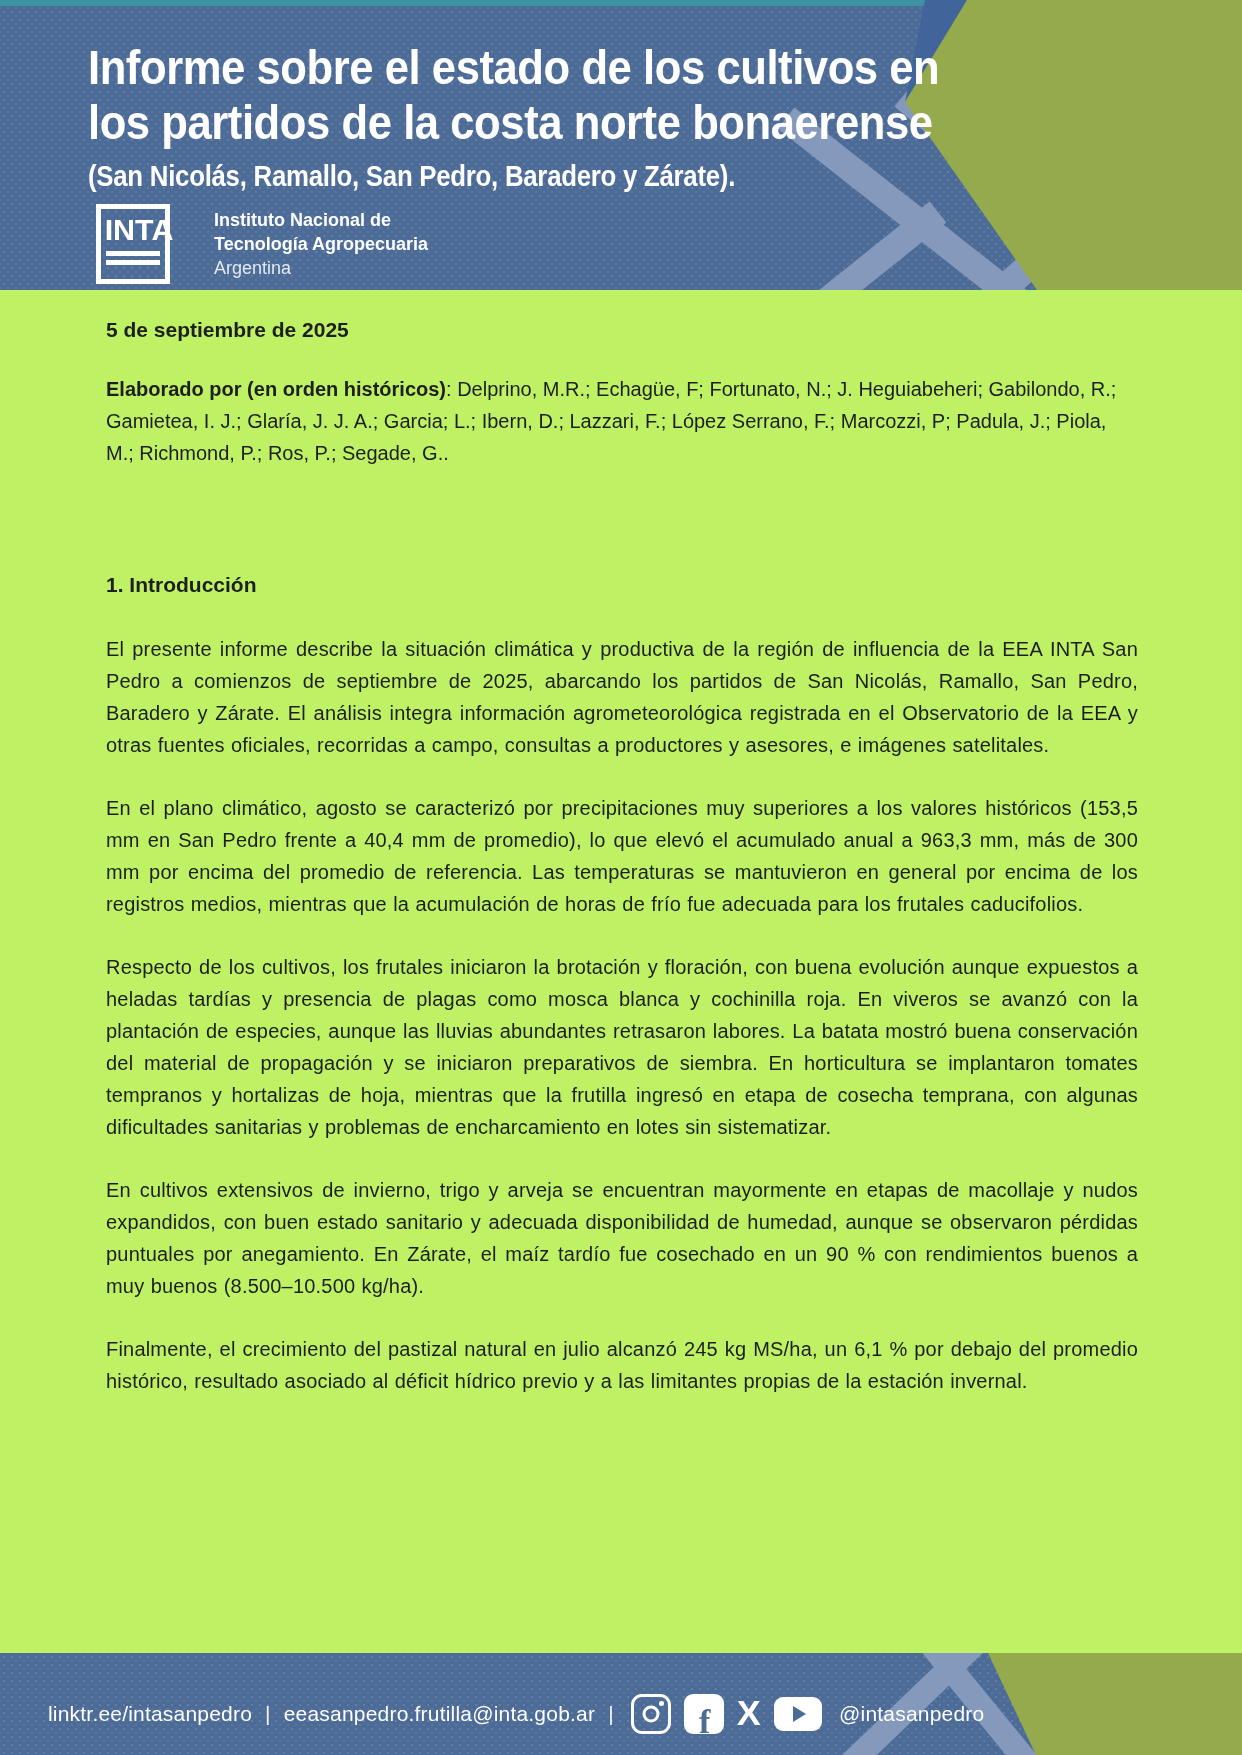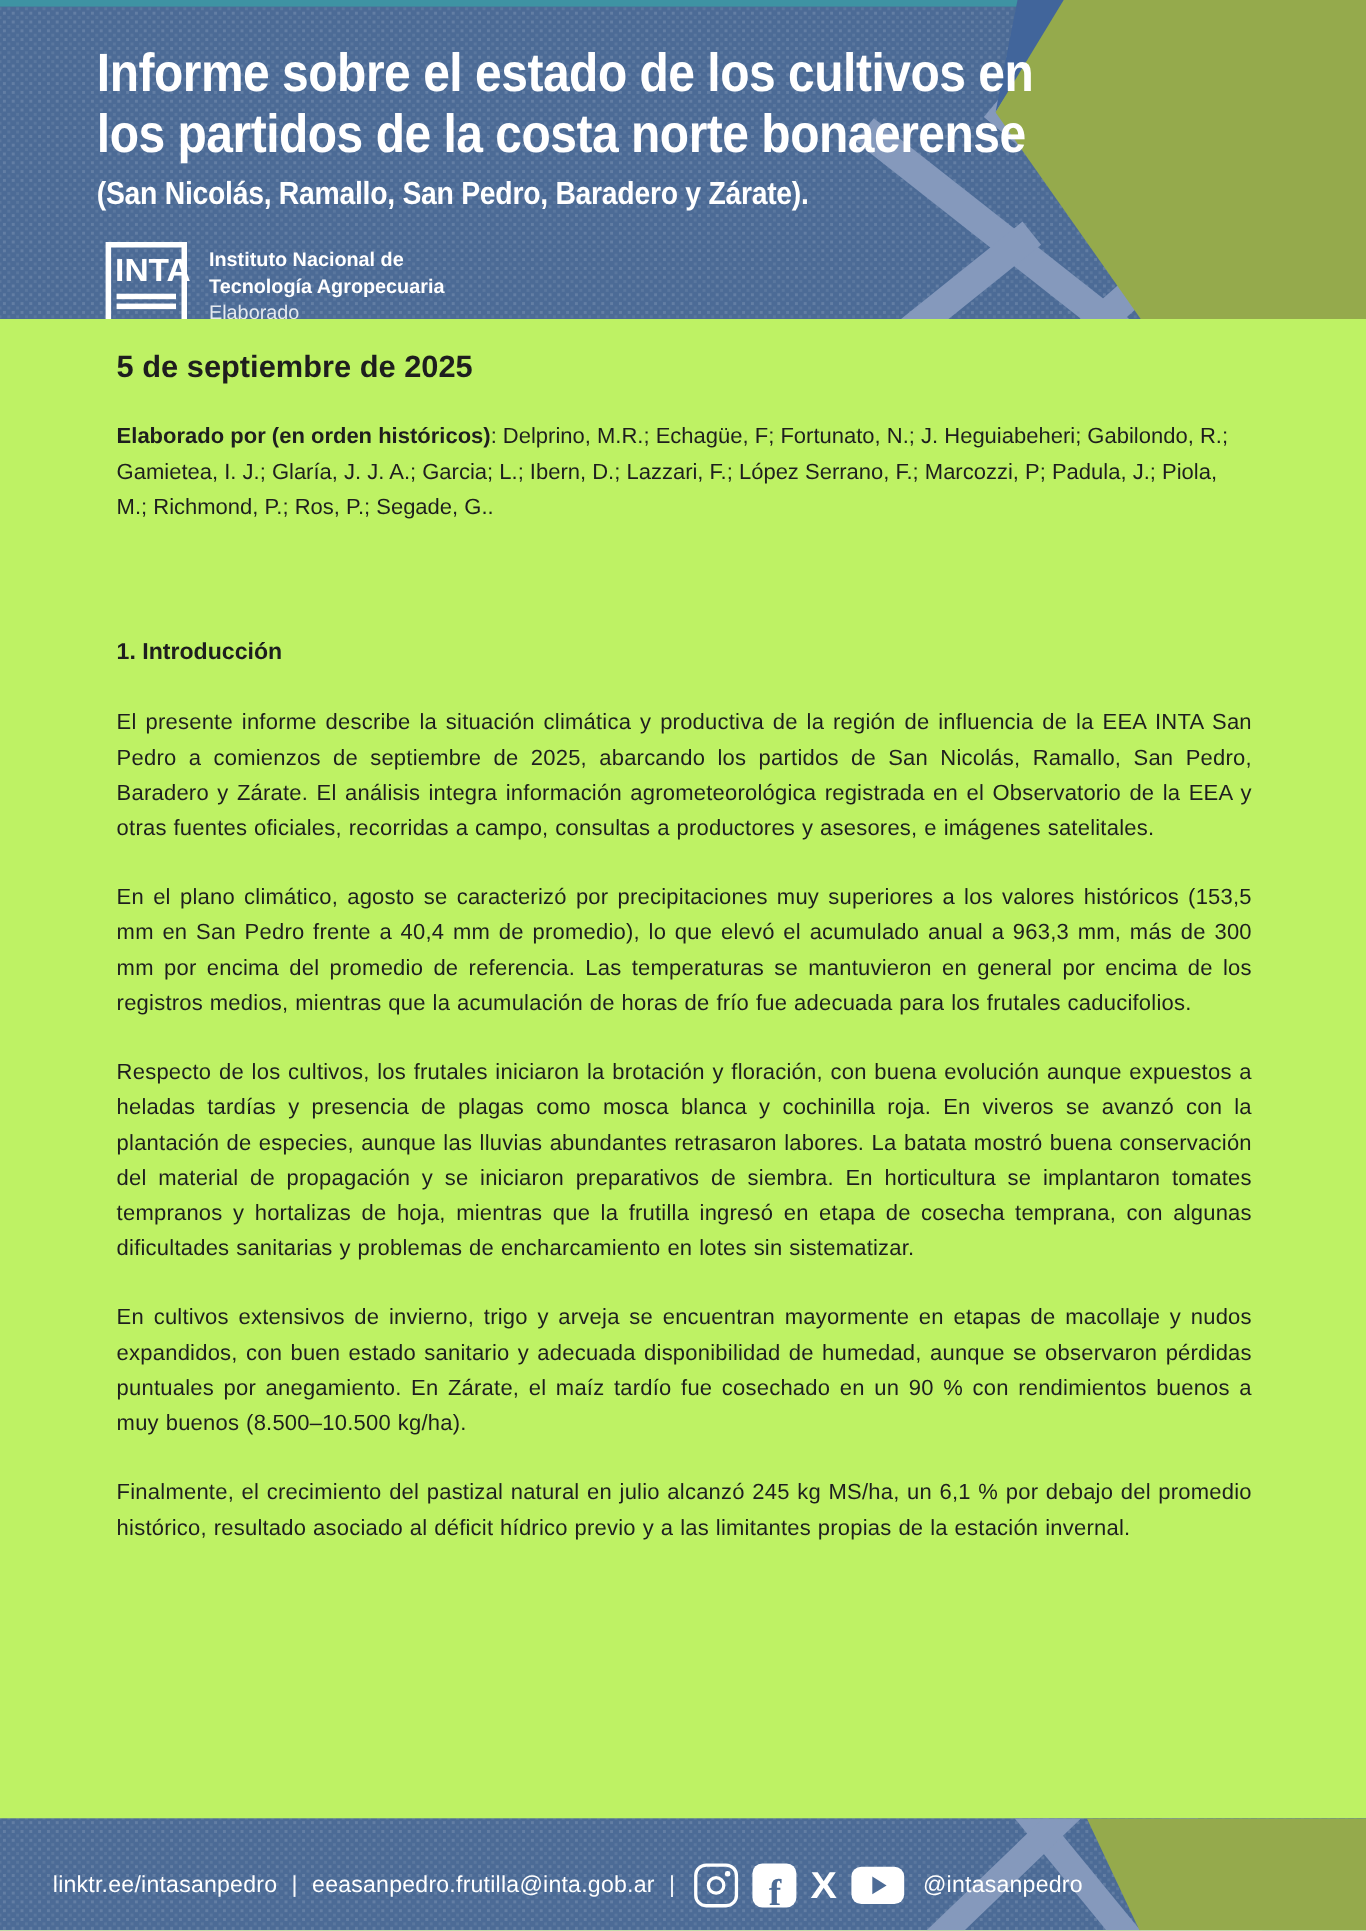--- a/index.html
+++ b/index.html
@@ -54,40 +54,40 @@
   }
   .title-line {
     font-size: 49px; font-weight: 700; line-height: 55px; letter-spacing: -0.5px;
     white-space: nowrap;
   }
   .subtitle-line {
     margin-top: 10px;
     font-size: 29px; font-weight: 700; letter-spacing: -0.3px;
     white-space: nowrap;
   }
-  .logo-row { position: absolute; left: 96px; top: 220px; z-index: 6; display: flex; }
+  .logo-row { position: absolute; left: 96px; top: 204px; z-index: 6; display: flex; gap: 24px; }
   .inta-logo {
     width: 74px; height: 80px;
     border: 5px solid #ffffff;
     display: flex; flex-direction: column; justify-content: flex-start;
     padding: 4px 5px;
   }
   .inta-logo .inta-word {
     color: #fff; font-weight: 700; font-size: 29px; letter-spacing: 0;
     text-align: center; line-height: 34px;
     transform: scaleX(1.05); transform-origin: center;
   }
   .inta-logo .bar { height: 5px; background: #fff; margin-top: 4px; }
   .org-block { margin-left: 20px; padding-top: 4px; color: #fff; }
   .org-line { font-size: 18px; font-weight: 700; line-height: 24px; }
   .org-line.light { font-weight: 400; opacity: 0.85; }
 
   
   .content { position: absolute; top: 290px; left: 106px; width: 1032px; z-index: 1; }
-  .doc-date { margin-top: 28px; font-size: 28px; font-weight: 700; }
+  .doc-date { margin-top: 28px; font-size: 21px; font-weight: 700; }
   .authors { margin-top: 31px; font-size: 20px; line-height: 32px; text-align: left; }
   .authors b { font-weight: 700; }
   .section-heading { margin-top: 104px; font-size: 21px; font-weight: 700; }
   .content p.body-par {
     margin-top: 31px;
     font-size: 20px; line-height: 32px;
     text-align: justify;
     letter-spacing: 0.2px; word-spacing: 0.5px;
     color: #1e1e1e;
   }
@@ -180,21 +180,21 @@
 
     <div class="logo-row">
       <div class="inta-logo">
         <div class="inta-word">INTA</div>
         <div class="bar"></div>
         <div class="bar"></div>
       </div>
       <div class="org-block">
         <div class="org-line">Instituto Nacional de</div>
         <div class="org-line">Tecnología Agropecuaria</div>
-        <div class="org-line light">Elaborado</div>
+        <div class="org-line light">Argentina</div>
       </div>
     </div>
   </div>
 
   <div class="content">
     <div class="doc-date">5 de septiembre de 2025</div>
 
     <div class="authors"><b>Elaborado por (en orden históricos)</b><span>: Delprino, M.R.; Echagüe, F; Fortunato, N.; J. Heguiabeheri; Gabilondo, R.; Gamietea, I. J.; Glaría, J. J. A.; Garcia; L.; Ibern, D.; Lazzari, F.; López Serrano, F.; Marcozzi, P; Padula, J.; Piola, M.; Richmond, P.; Ros, P.; Segade, G..</span></div>
 
     <div class="section-heading">1. Introducción</div>

